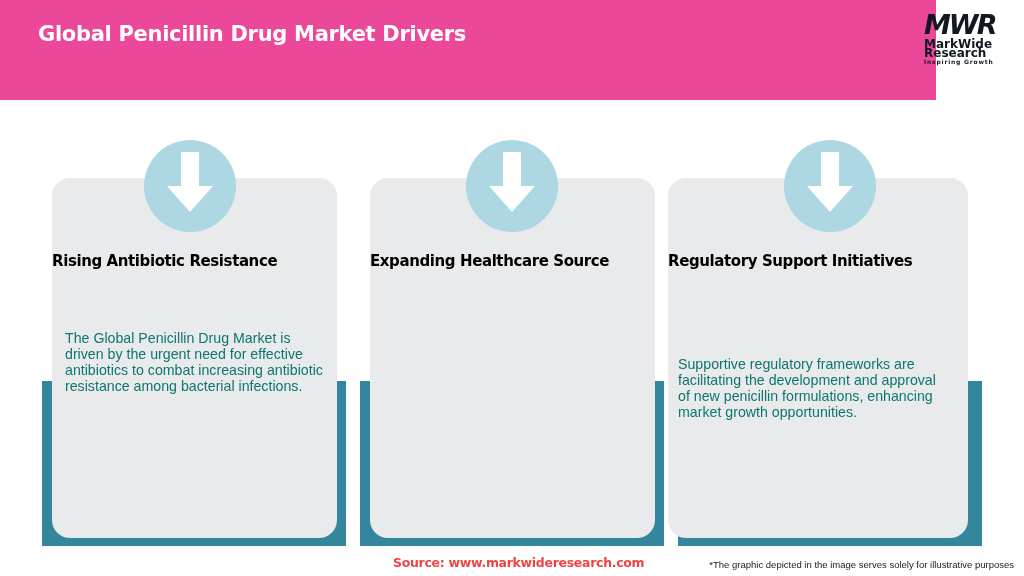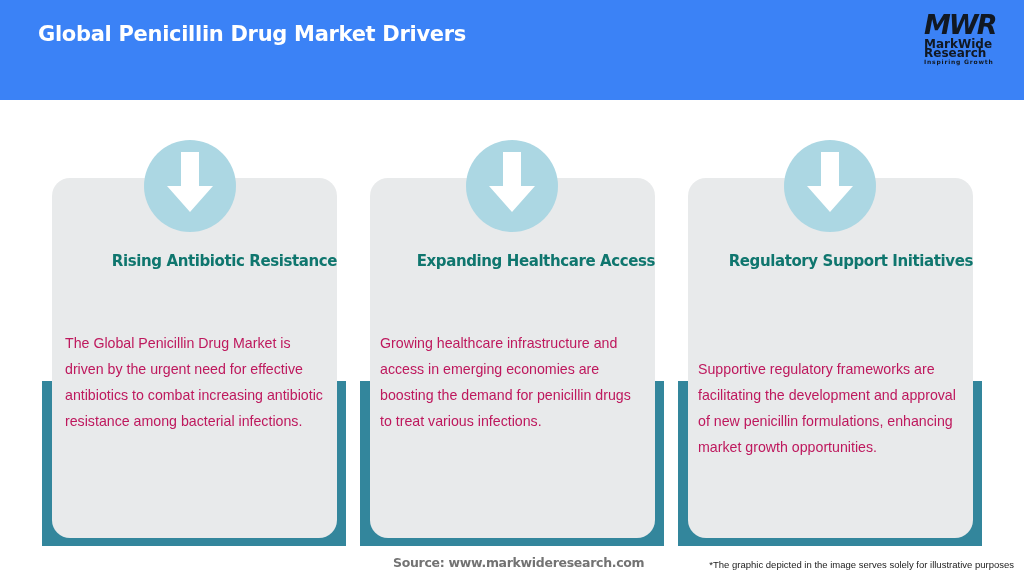--- a/index.html
+++ b/index.html
@@ -2,22 +2,22 @@
 <html><head>
 <meta charset="utf-8">
 <style>
   html, body { margin: 0; padding: 0; }
   body {
     width: 1024px; height: 576px; position: relative; overflow: hidden;
     background: #ffffff;
     font-family: "Liberation Sans", sans-serif;
   }
   .header {
-    position: absolute; left: 0; top: 0; width: 1024px; height: 100px;
-    background: #3b82f6;
+    position: absolute; left: 0; top: 0; width: 936px; height: 100px;
+    background: #ec4899;
   }
   .header-title {
     position: absolute; left: 38px; top: 22px;
     font-family: "DejaVu Sans", sans-serif; font-weight: bold;
     font-size: 21px; color: #ffffff; letter-spacing: -0.3px;
   }
   .logo {
     position: absolute; left: 924px; top: 10px; width: 96px; height: 48px;
     text-align: left; color: #111822;
   }
@@ -41,31 +41,31 @@
     position: absolute; top: 178px; width: 285px; height: 360px;
     background: #e8eaeb; border-radius: 18px;
   }
   .circle {
     position: absolute; top: 140px; width: 92px; height: 92px;
     border-radius: 50%; background: #acd7e3;
   }
   .circle svg { position: absolute; left: 23px; top: 12px; }
   .card-title {
     position: absolute; top: 74px; left: 0; width: 100%;
-    text-align: right; font-family: "DejaVu Sans", sans-serif;
-    font-weight: bold; font-size: 15px; color: #0f766e; letter-spacing: -0.4px;
+    text-align: left; font-family: "DejaVu Sans", sans-serif;
+    font-weight: bold; font-size: 15px; color: #000000; letter-spacing: -0.4px;
   }
   .card-body {
     position: absolute; top: 152px; left: 13px; width: 265px;
-    font-size: 14.2px; line-height: 26px; color: #be185d;
+    font-size: 14.2px; line-height: 16px; color: #0f766e;
   }
   .source {
     position: absolute; left: 393px; top: 555px;
     font-family: "DejaVu Sans", sans-serif; font-weight: bold;
-    font-size: 12.5px; color: #737373; letter-spacing: -0.3px;
+    font-size: 12.5px; color: #ef4444; letter-spacing: -0.3px;
   }
   .disclaimer {
     position: absolute; right: 10px; top: 559px;
     font-size: 9.5px; color: #222222;
   }
 </style>
 </head>
 <body>
 
 <div class="header">
@@ -83,31 +83,30 @@
   <div class="card-body">The Global Penicillin Drug Market is driven by the urgent need for effective antibiotics to combat increasing antibiotic resistance among bacterial infections.</div>
 </div>
 <div class="circle" style="left:144px;">
   <svg width="46" height="60" viewBox="0 0 46 60">
     <polygon points="14,0 32,0 32,34 46,34 23,60 0,34 14,34" fill="#ffffff"></polygon>
   </svg>
 </div>
 
 <div class="teal-bar" style="left:360px;"></div>
 <div class="card" style="left:370px;">
-  <div class="card-title">Expanding Healthcare Access</div>
-  <div class="card-body" style="left:10px;">Growing healthcare infrastructure and access in emerging economies are boosting the demand for penicillin drugs to treat various infections.</div>
+  <div class="card-title">Expanding Healthcare Source</div>
 </div>
 <div class="circle" style="left:466px;">
   <svg width="46" height="60" viewBox="0 0 46 60">
     <polygon points="14,0 32,0 32,34 46,34 23,60 0,34 14,34" fill="#ffffff"></polygon>
   </svg>
 </div>
 
 <div class="teal-bar" style="left:678px;"></div>
-<div class="card" style="left:688px;">
+<div class="card" style="left:668px;padding-left:15px;">
   <div class="card-title">Regulatory Support Initiatives</div>
   <div class="card-body" style="left:10px;margin-top:26px;">Supportive regulatory frameworks are facilitating the development and approval of new penicillin formulations, enhancing market growth opportunities.</div>
 </div>
 <div class="circle" style="left:784px;">
   <svg width="46" height="60" viewBox="0 0 46 60">
     <polygon points="14,0 32,0 32,34 46,34 23,60 0,34 14,34" fill="#ffffff"></polygon>
   </svg>
 </div>
 
 <div class="source">Source: www.markwideresearch.com</div>

